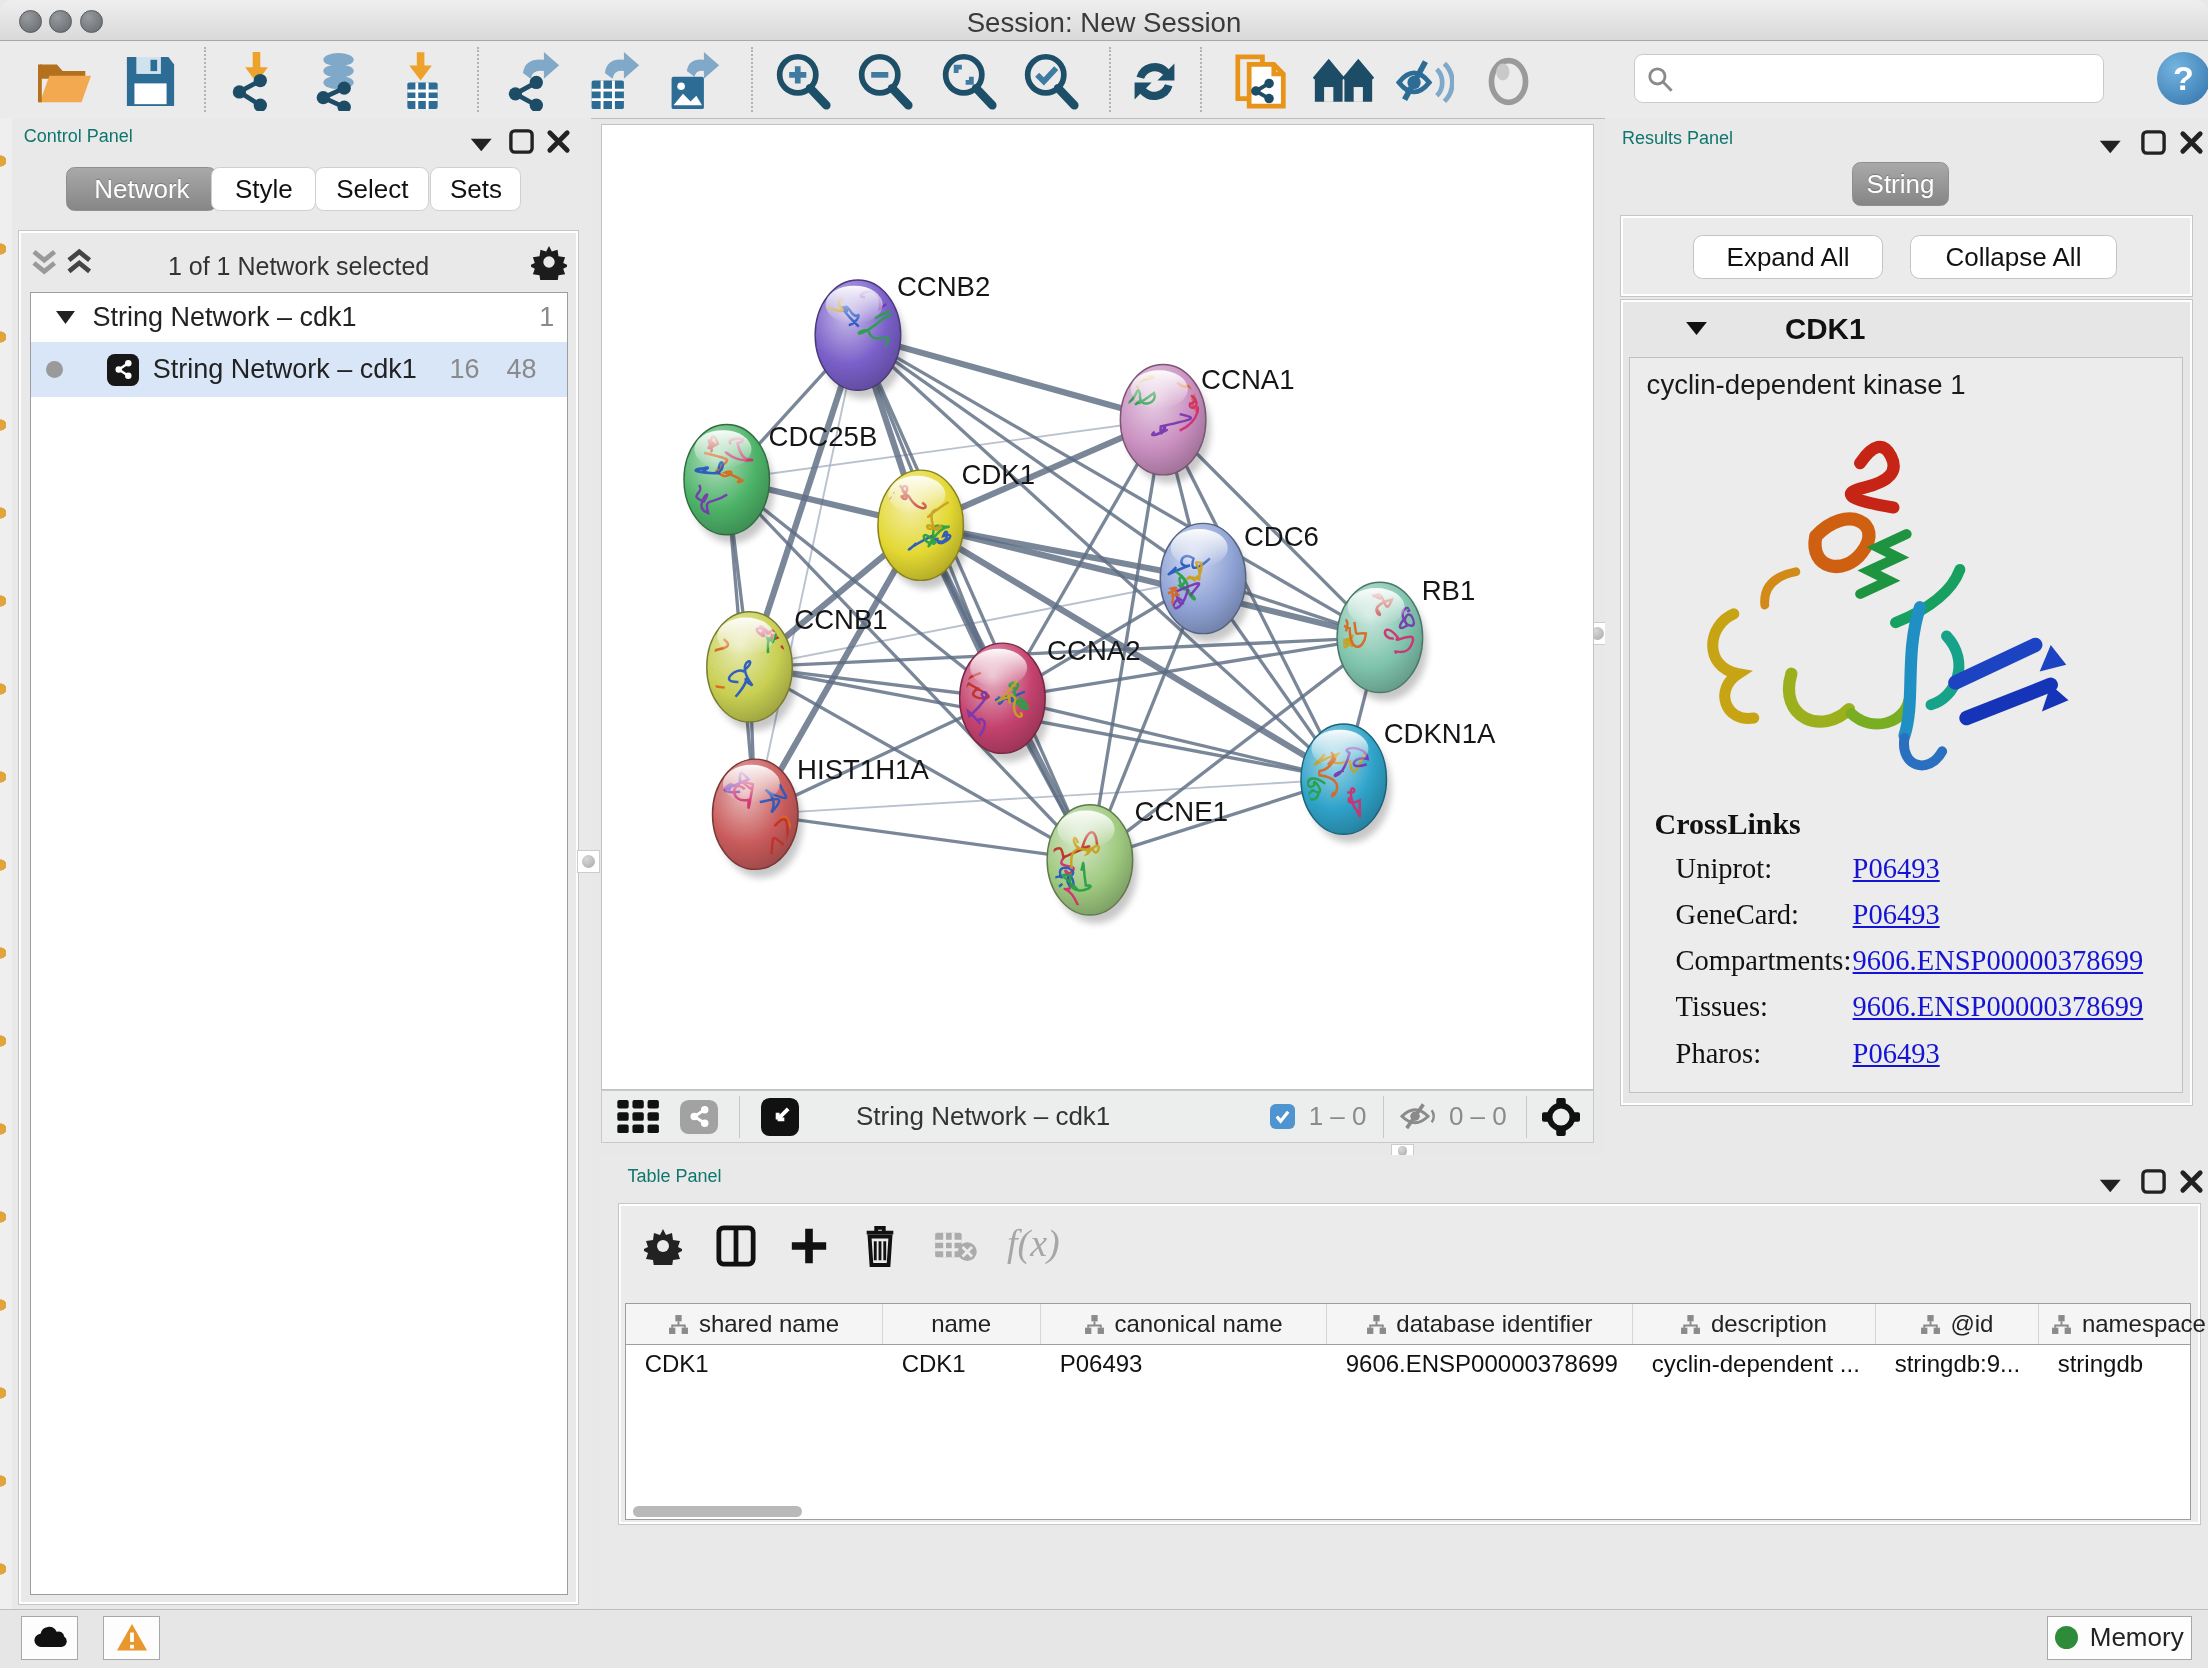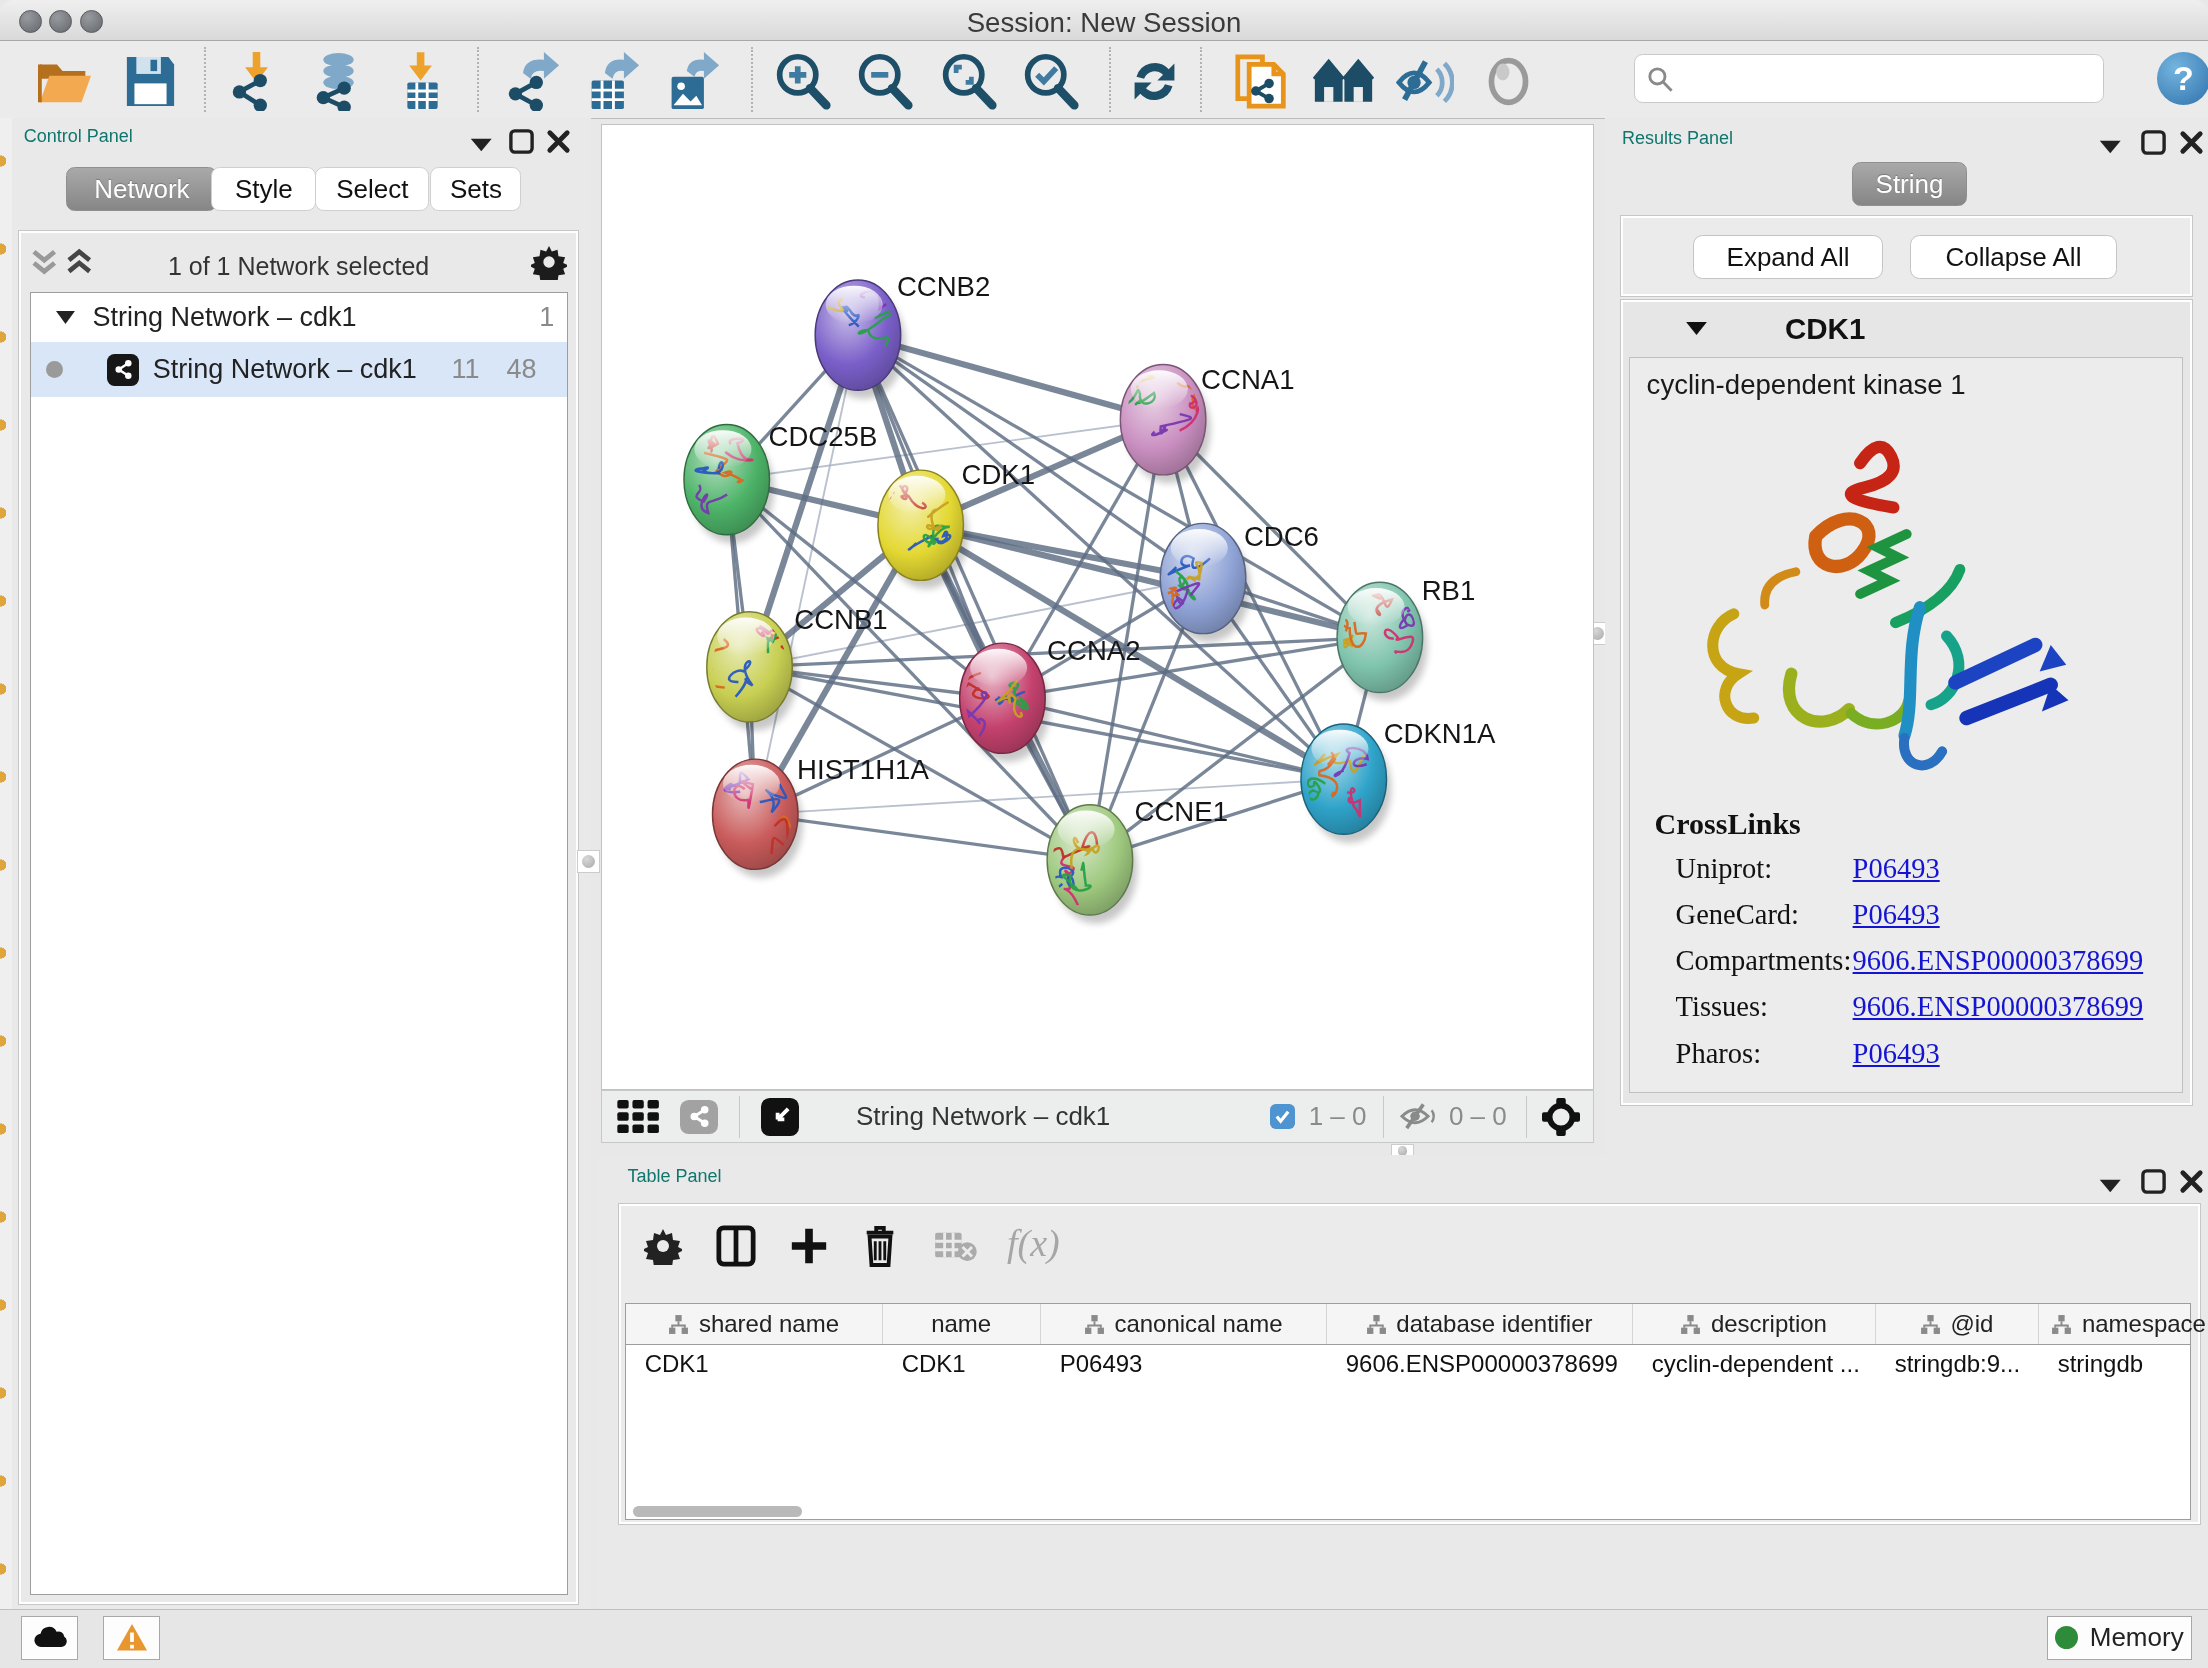--- a/index.html
+++ b/index.html
@@ -296,21 +296,21 @@
             <svg width="21" height="21" viewBox="0 0 22 22">
                 <g fill="#fff">
                   <circle cx="6" cy="11" r="3.4"></circle>
                   <circle cx="16" cy="4.5" r="3.4"></circle>
                   <circle cx="16" cy="17.5" r="3.4"></circle>
                   <path d="M6 11 L16 4.5 M6 11 L16 17.5" stroke="#fff" stroke-width="2.6"></path>
                 </g>
               </svg>
           </span>
           <span style="margin-left:13.3px;">String Network – cdk1</span>
-          <span class="gray" style="margin-left:auto;">11</span>
+          <span class="gray" style="margin-left:auto;">16</span>
           <span class="gray" style="margin-left:27px;margin-right:31px;">48</span>
         </div>
       </div>
     </div>
   </div>
 
   <div class="abs" style="left:577px;top:850px;width:21px;height:21px;background:#fff;border:1px solid #ccc;display:flex;align-items:center;justify-content:center;">
       <span style="width:13.3px;height:13.3px;border-radius:50%;background:radial-gradient(circle at 35% 30%,#d8d8d8,#a9a9a9);display:block;"></span>
     </div>
   <div class="abs" style="left:1586px;top:622px;width:21px;height:21px;background:#fff;border:1px solid #ccc;display:flex;align-items:center;justify-content:center;">
@@ -674,21 +674,21 @@
     <svg class="abs" style="left:491px;top:19px;" width="28.5" height="19" viewBox="0 0 30 20">
         <path d="M4 4 h22 l-11 13z" fill="#222"></path>
       </svg>
     <svg class="abs" style="left:535px;top:11.4px;" width="27" height="27" viewBox="0 0 28 28">
         <rect x="3" y="3" width="22" height="22" rx="4" fill="none" stroke="#222" stroke-width="3.5"></rect>
       </svg>
     <svg class="abs" style="left:573px;top:11.4px;" width="27" height="27" viewBox="0 0 28 28">
         <path d="M5 5 L23 23 M23 5 L5 23" stroke="#222" stroke-width="5" stroke-linecap="round"></path>
       </svg>
 
-    <div class="abs tab sel" style="left:247px;top:44px;width:115px;text-align:right;">
+    <div class="abs tab sel" style="left:247px;top:44px;width:97px;text-align:right;">
         <span>String</span>
       </div>
 
     <div class="abs groove" style="left:15px;top:97px;width:571px;height:80px;">
       <div class="abs btn" style="left:72px;top:19px;width:188px;height:42px;">
           <span>Expand All</span>
         </div>
       <div class="abs btn" style="left:289px;top:19px;width:205px;height:42px;">
           <span>Collapse All</span>
         </div>

